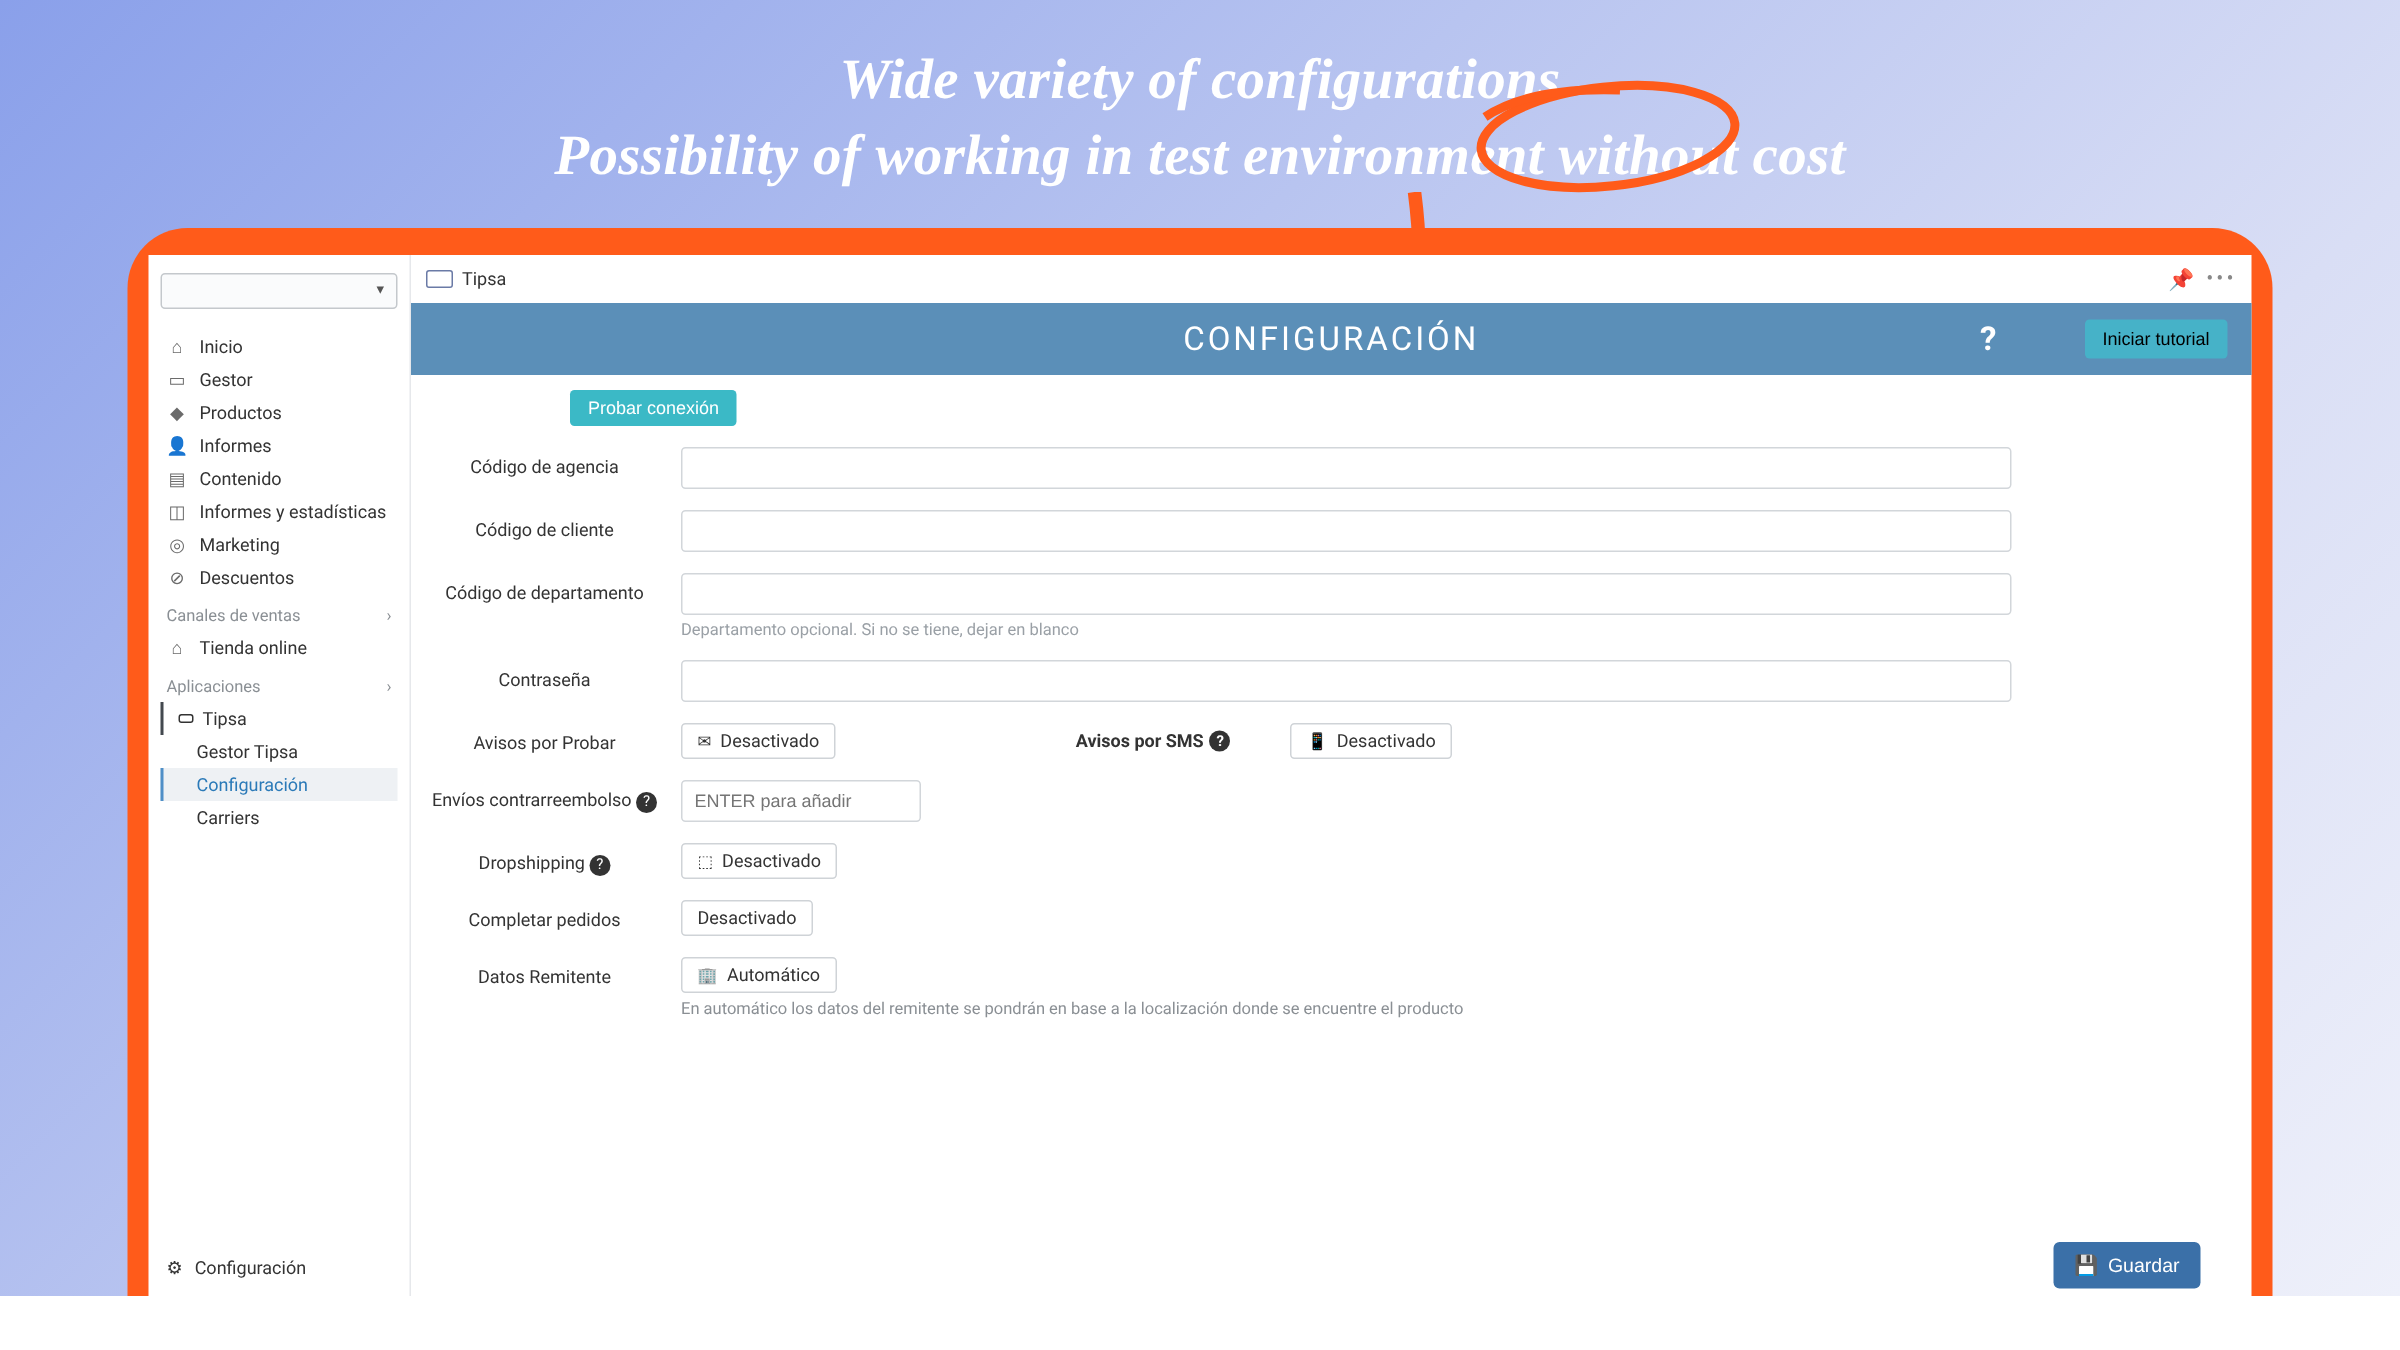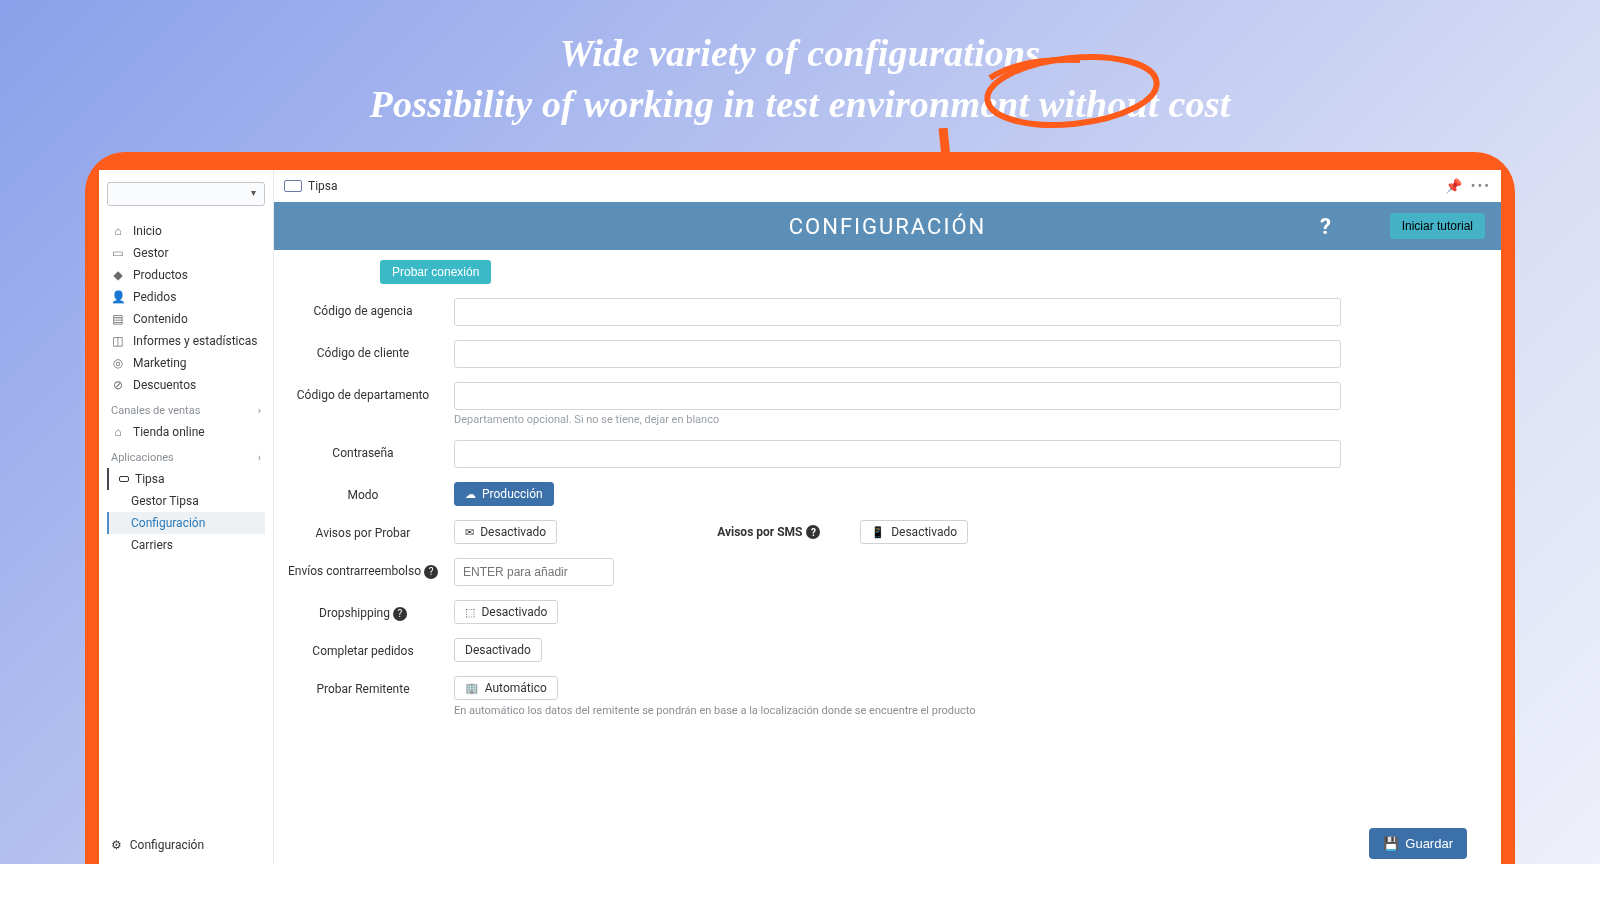--- a/index.html
+++ b/index.html
@@ -83,21 +83,21 @@
         <div class="nav-item">
             <span class="nic">▭</span>
             <span>Gestor</span>
           </div>
         <div class="nav-item">
             <span class="nic">◆</span>
             <span>Productos</span>
           </div>
         <div class="nav-item">
             <span class="nic">👤</span>
-            <span>Pedidos</span>
+            <span>Informes</span>
           </div>
         <div class="nav-item">
             <span class="nic">▤</span>
             <span>Contenido</span>
           </div>
         <div class="nav-item">
             <span class="nic">◫</span>
             <span>Informes y estadísticas</span>
           </div>
         <div class="nav-item">
@@ -173,29 +173,20 @@
               <input type="text" style="">
               <div class="hint">Departamento opcional. Si no se tiene, dejar en blanco</div>
             </div>
           </div>
 
           <div class="row">
             <div class="lab">Contraseña</div>
             <div class="inp"><input type="password" style=""></div>
           </div>
 
-          <div class="row">
-            <div class="lab">Modo</div>
-            <div class="inp">
-              <span class="chip blue">
-                  <span class="ic">☁</span>
-                  <span>Producción</span>
-                </span>
-            </div>
-          </div>
 
           <div class="row">
             <div class="lab">Avisos por Probar</div>
             <div class="inp twocol">
               <span class="chip">
                   <span class="ic">✉</span>
                   <span>Desactivado</span>
                 </span>
               <div class="lab2">
                   <span>Avisos por SMS</span>
@@ -222,21 +213,21 @@
           </div>
 
           <div class="row">
             <div class="lab">Completar pedidos</div>
             <div class="inp"><span class="chip">
                   <span>Desactivado</span>
                 </span></div>
           </div>
 
           <div class="row">
-            <div class="lab">Probar Remitente</div>
+            <div class="lab">Datos Remitente</div>
             <div class="inp"><span class="chip">
                   <span class="ic">🏢</span>
                   <span>Automático</span>
                 </span></div>
           </div>
           <div class="help-note">En automático los datos del remitente se pondrán en base a la localización donde se encuentre el producto</div>
 
           <button class="save-fab">
               <span>💾</span>
               <span>Guardar</span>

